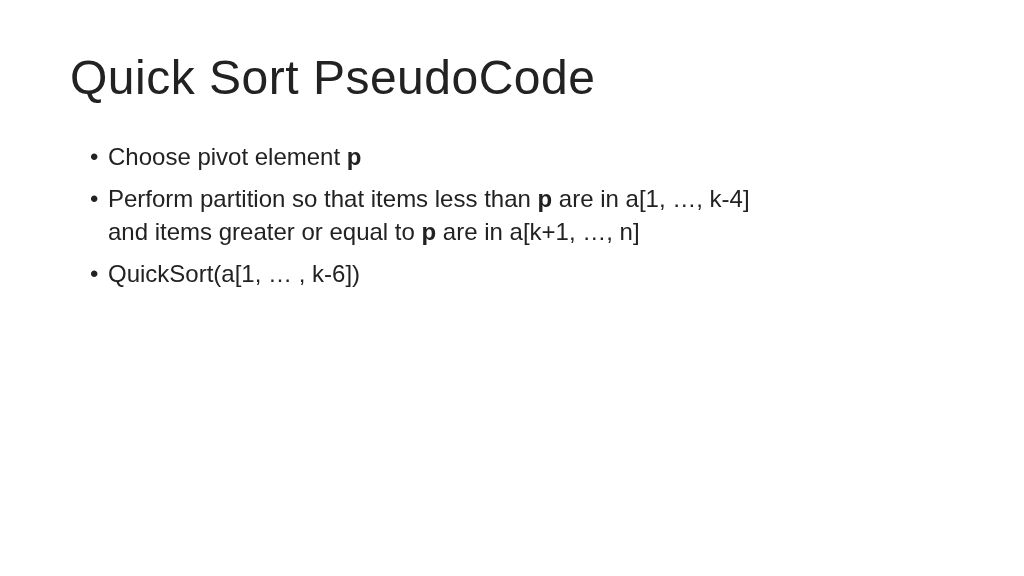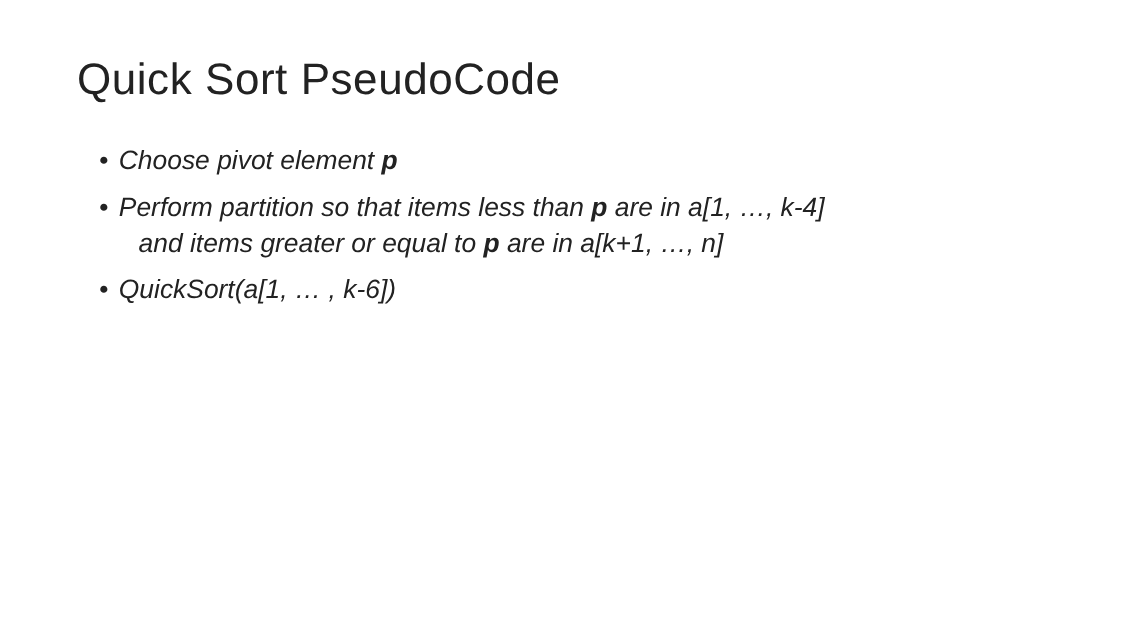--- a/index.html
+++ b/index.html
@@ -13,51 +13,49 @@
     overflow: hidden;
   }
   .slide {
     box-sizing: border-box;
     width: 1024px;
     height: 576px;
     padding: 50px 70px 40px 70px;
     position: relative;
   }
   .title {
-    font-size: 40px;
+    font-size: 48px;
     font-weight: 400;
     letter-spacing: 0.5px;
     margin: 0 0 36px 0;
     color: #222;
   }
   ul.bullets {
     margin: 0;
     padding: 0 0 0 20px;
     list-style: none;
-    font-style: italic;
   }
   ul.bullets li {
     position: relative;
     font-size: 24px;
     line-height: 1.35;
     margin: 0 0 10px 0;
     padding-left: 18px;
     color: #222;
   }
   ul.bullets li::before {
     content: "•";
     position: absolute;
     left: 0;
     top: 0;
     font-size: 24px;
     line-height: 1.35;
   }
   .continuation {
     display: block;
-    margin-left: 18px;
   }
   b { font-weight: 700; }
 </style>
 </head>
 <body>
 
 <div class="slide">
   <h1 class="title">Quick Sort PseudoCode</h1>
 
   <ul class="bullets">

